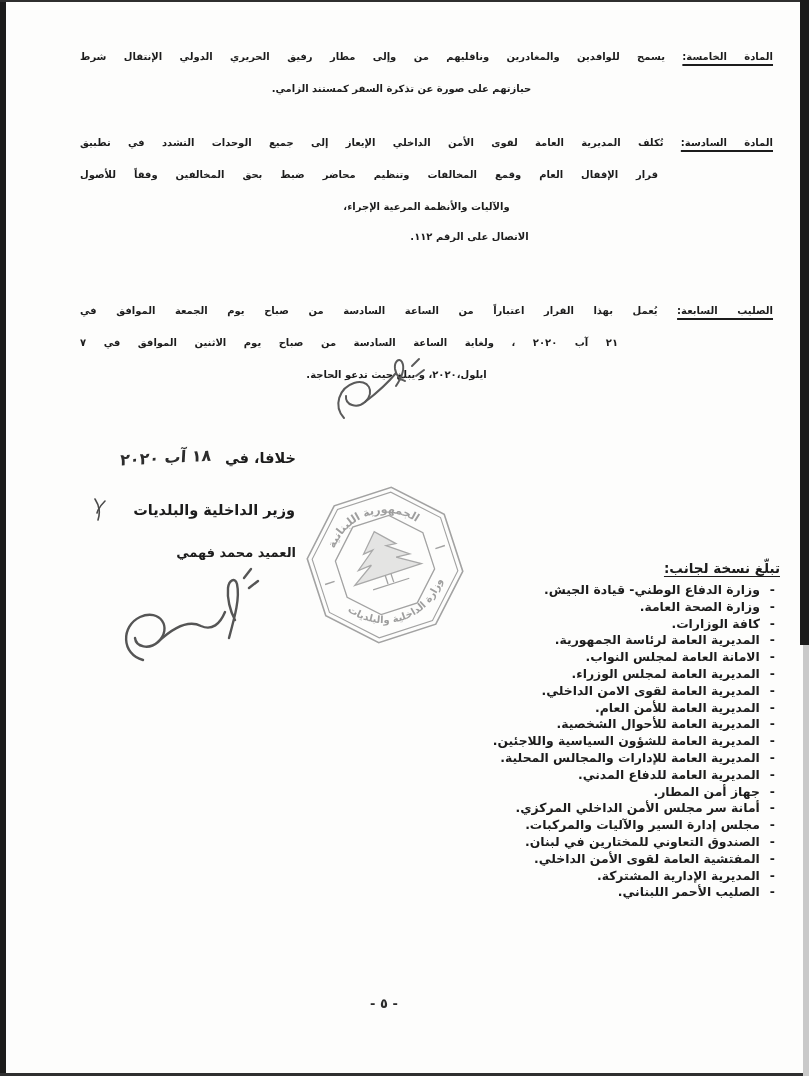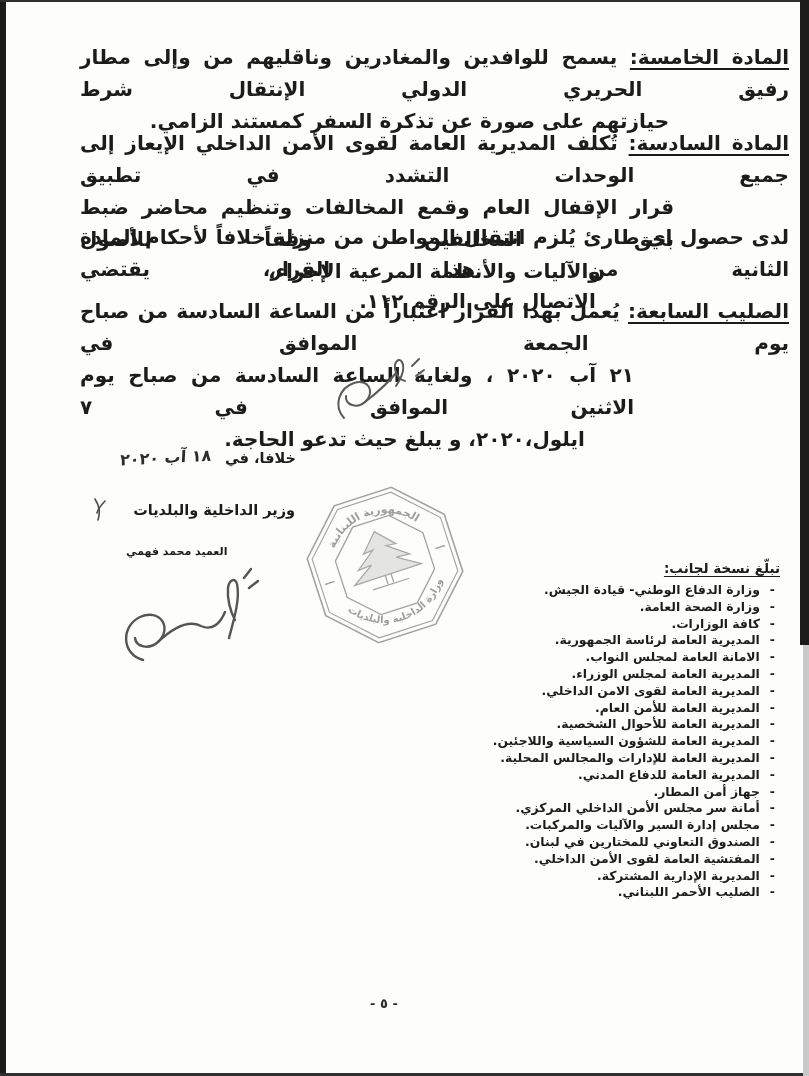--- a/index.html
+++ b/index.html
@@ -11,22 +11,22 @@
   }
   
   .edge{position:absolute;}
   .edge-left{left:0;top:0;bottom:0;width:6px;background:#1b1b1b;}
   .edge-top{left:0;right:0;top:0;height:2px;background:#2f2f2f;}
   .edge-bottom{left:0;right:0;bottom:0;height:3px;background:#2f2f2f;}
   .edge-right-top{right:0;top:0;height:645px;width:9px;background:#1b1b1b;}
   .edge-right-bottom{right:0;top:645px;bottom:0;width:6px;background:#c9c9c9;}
 
   .block{
-    position:absolute;right:20px;left:80px;
-    direction:rtl;font-size:20px;font-weight:700;line-height:32px;
+    position:absolute;right:36px;left:80px;
+    direction:rtl;font-size:10px;font-weight:700;line-height:32px;
   }
   .heading{text-decoration:underline;text-underline-offset:4px;text-decoration-thickness:1.5px;}
   .just{text-align:justify;text-align-last:justify;}
   .ctr{text-align:center;}
 
   #art5{top:41px;}
   #art6{top:127px;}
   #note{top:221px;}
   #art7{top:295px;}
 
@@ -39,21 +39,21 @@
     display:inline-block;font-size:16px;color:#2d2d2d;letter-spacing:1px;
     transform:rotate(-3deg) skewX(-6deg);
   }
   #minister{
     position:absolute;top:497px;left:75px;width:220px;
     direction:rtl;display:flex;align-items:center;gap:26px;
     font-size:14.5px;font-weight:700;white-space:nowrap;
   }
   #name{
     position:absolute;top:545px;left:126px;width:170px;
-    direction:rtl;text-align:left;font-size:11px;font-weight:700;white-space:nowrap;
+    direction:rtl;text-align:right;font-size:13px;font-weight:700;white-space:nowrap;
   }
   #sig-main{position:absolute;left:113px;top:556px;}
   #sig-small{position:absolute;left:330px;top:354px;}
   #stamp{position:absolute;left:302px;top:482px;opacity:.82;}
 
   #recipients{position:absolute;top:560px;right:29px;width:292px;direction:rtl;}
   #recipients .hdr{
     font-size:13.5px;font-weight:700;text-align:right;
     text-decoration:underline;text-underline-offset:3px;
     margin-bottom:6px;
@@ -85,21 +85,20 @@
   <div class="ctr" style="padding-right:50px;">حيازتهم على صورة عن تذكرة السفر كمستند الزامي.</div>
 </div>
 
 <div class="block" id="art6">
   <div class="just"><span class="heading">المادة السادسة:</span> <span>تُكلف المديرية العامة لقوى الأمن الداخلي الإيعاز إلى جميع الوحدات التشدد في تطبيق</span></div>
   <div class="just" style="padding-right:115px;">قرار الإقفال العام وقمع المخالفات وتنظيم محاضر ضبط بحق المخالفين وفقاً للأصول</div>
   <div class="ctr">والآليات والأنظمة المرعية الإجراء،</div>
 </div>
 
 <div class="block" id="note">
-  <div class="just">لدى حصول اي طارئ يُلزم انتقال المواطن من منزله خلافاً لأحكام المادة الثانية من هذا القرار، يقتضي</div>
   <div class="ctr" style="padding-left:86px;">الاتصال على الرقم ١١٢.</div>
 </div>
 
 <div class="block" id="art7">
   <div class="just"><span class="heading">الصليب السابعة:</span> <span>يُعمل بهذا القرار اعتباراً من الساعة السادسة من صباح يوم الجمعة الموافق في</span></div>
   <div class="just" style="padding-right:155px;">٢١ آب ٢٠٢٠ ، ولغاية الساعة السادسة من صباح يوم الاثنين الموافق في ٧</div>
   <div class="ctr" style="padding-right:60px;">ايلول،٢٠٢٠، و يبلغ حيث تدعو الحاجة.</div>
 </div>
 
 <svg id="sig-small" width="110" height="78" viewBox="0 0 110 78">

